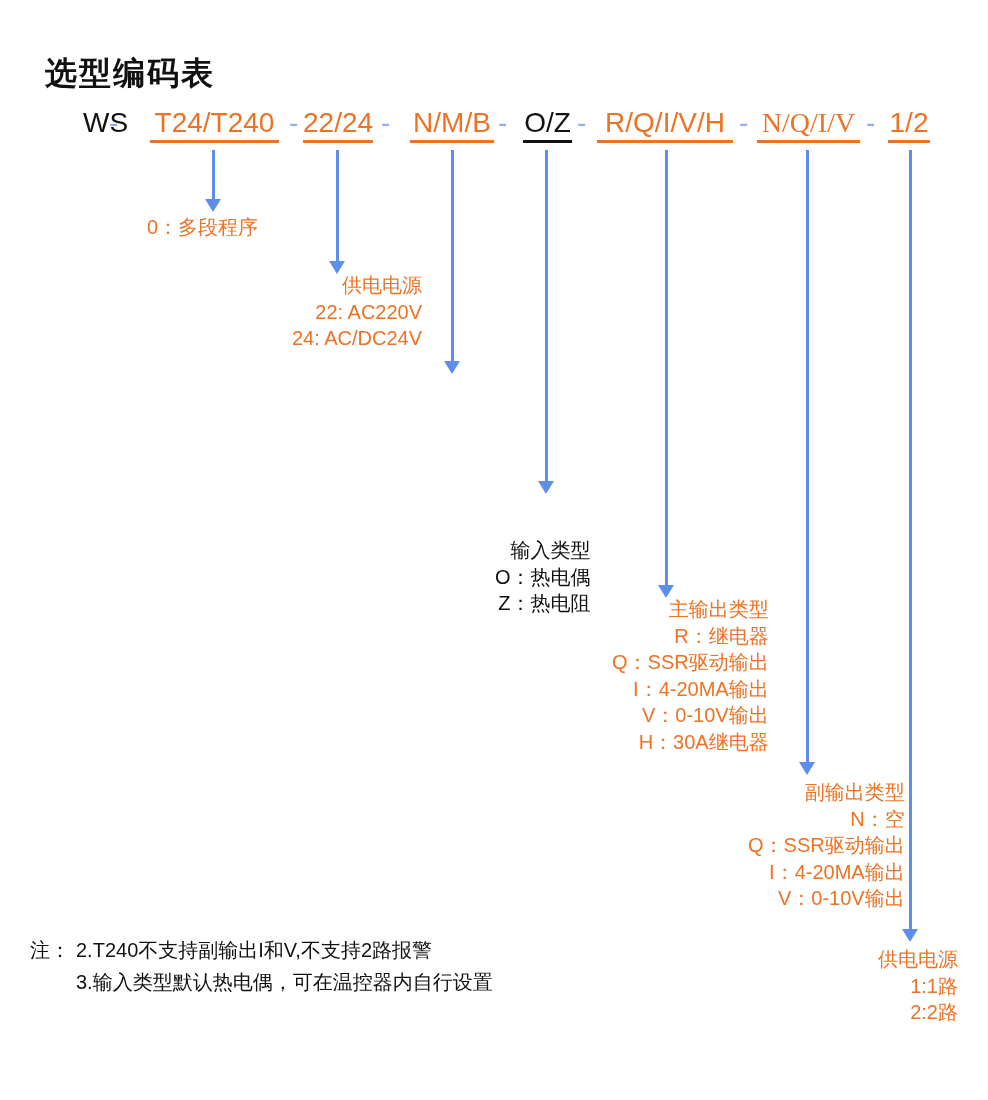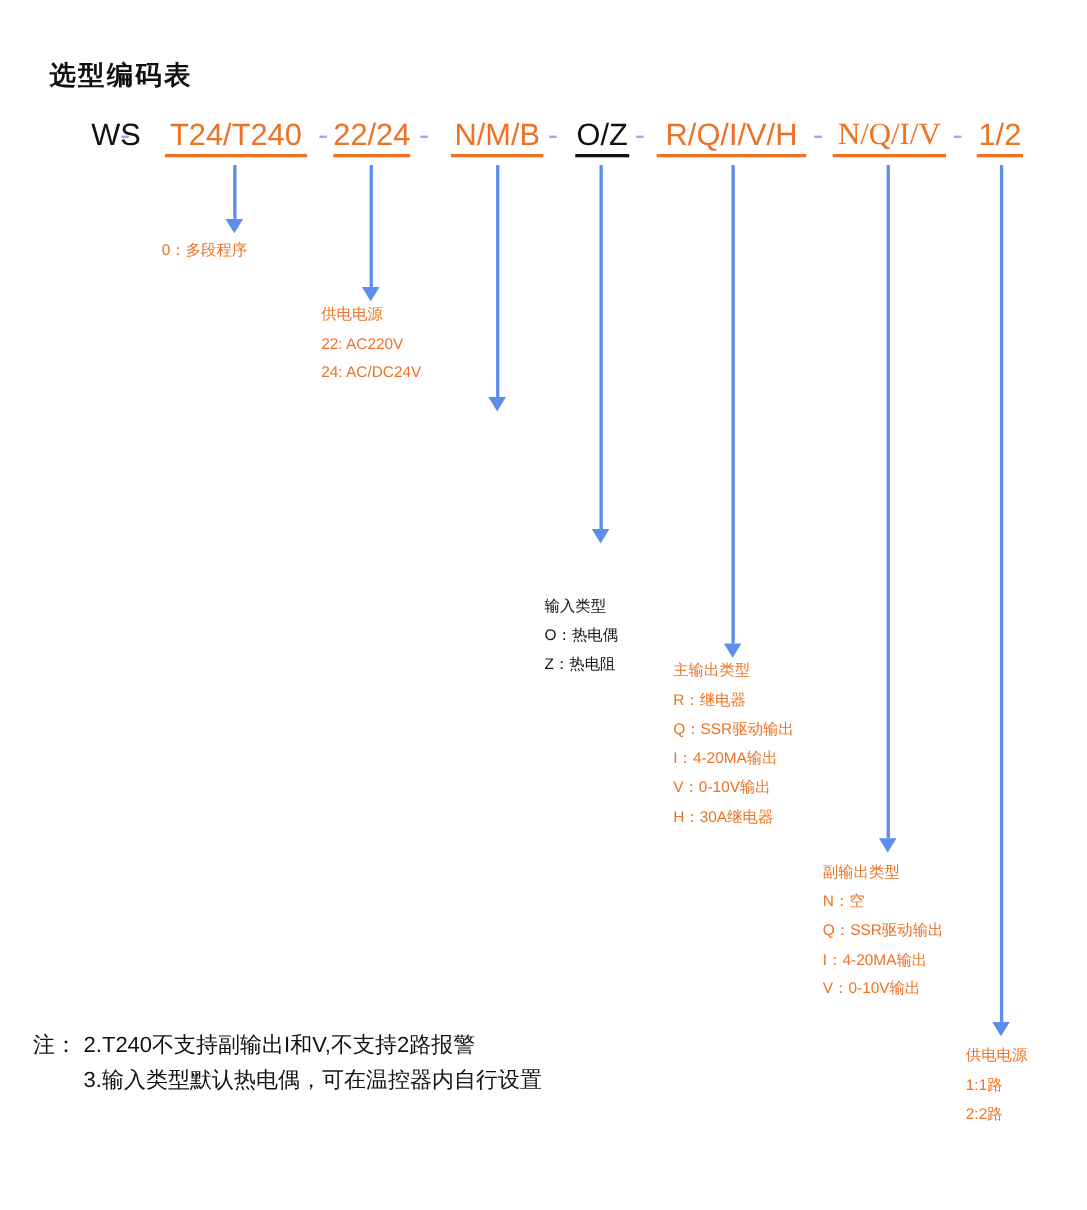--- a/index.html
+++ b/index.html
@@ -15,21 +15,21 @@
     width: 988px;
     height: 1100px;
     background: #ffffff;
     overflow: hidden;
     font-family: "Liberation Sans", "DejaVu Sans", sans-serif;
   }
   .title {
     position: absolute;
     left: 45px;
     top: 52px;
-    font-size: 24px;
+    font-size: 32px;
     font-weight: bold;
     color: var(--ink);
     letter-spacing: 2px;
   }
   
   .code-el {
     position: absolute;
     top: 106px;
     font-size: 28px;
     line-height: 34px;
@@ -71,24 +71,25 @@
   .a1 { left: 205px; top: 150px; height: 62px;  }
   .a2 { left: 329px; top: 150px; height: 124px; }
   .a3 { left: 444px; top: 150px; height: 224px; }
   .a4 { left: 538px; top: 150px; height: 344px; }
   .a5 { left: 658px; top: 150px; height: 448px; }
   .a6 { left: 799px; top: 150px; height: 625px; }
   .a7 { left: 902px; top: 150px; height: 792px; }
   
   .label {
     position: absolute;
-    font-size: 14px;
+    font-size: 20px;
     line-height: 26.5px;
     color: var(--accent);
     white-space: nowrap;
+    text-align: right;
   }
   .label.dark { color: var(--ink); margin-top: 40px; }
   .b1 { left: 147px; top: 214px; }
   .b2 { left: 292px; top: 272px; }
   .b3 { left: 420px; top: 372px; }
   .b4 { left: 495px; top: 497px; }
   .b5 { left: 612px; top: 596px; }
   .b6 { left: 748px; top: 779px; }
   .b7 { left: 878px; top: 946px; }
   

